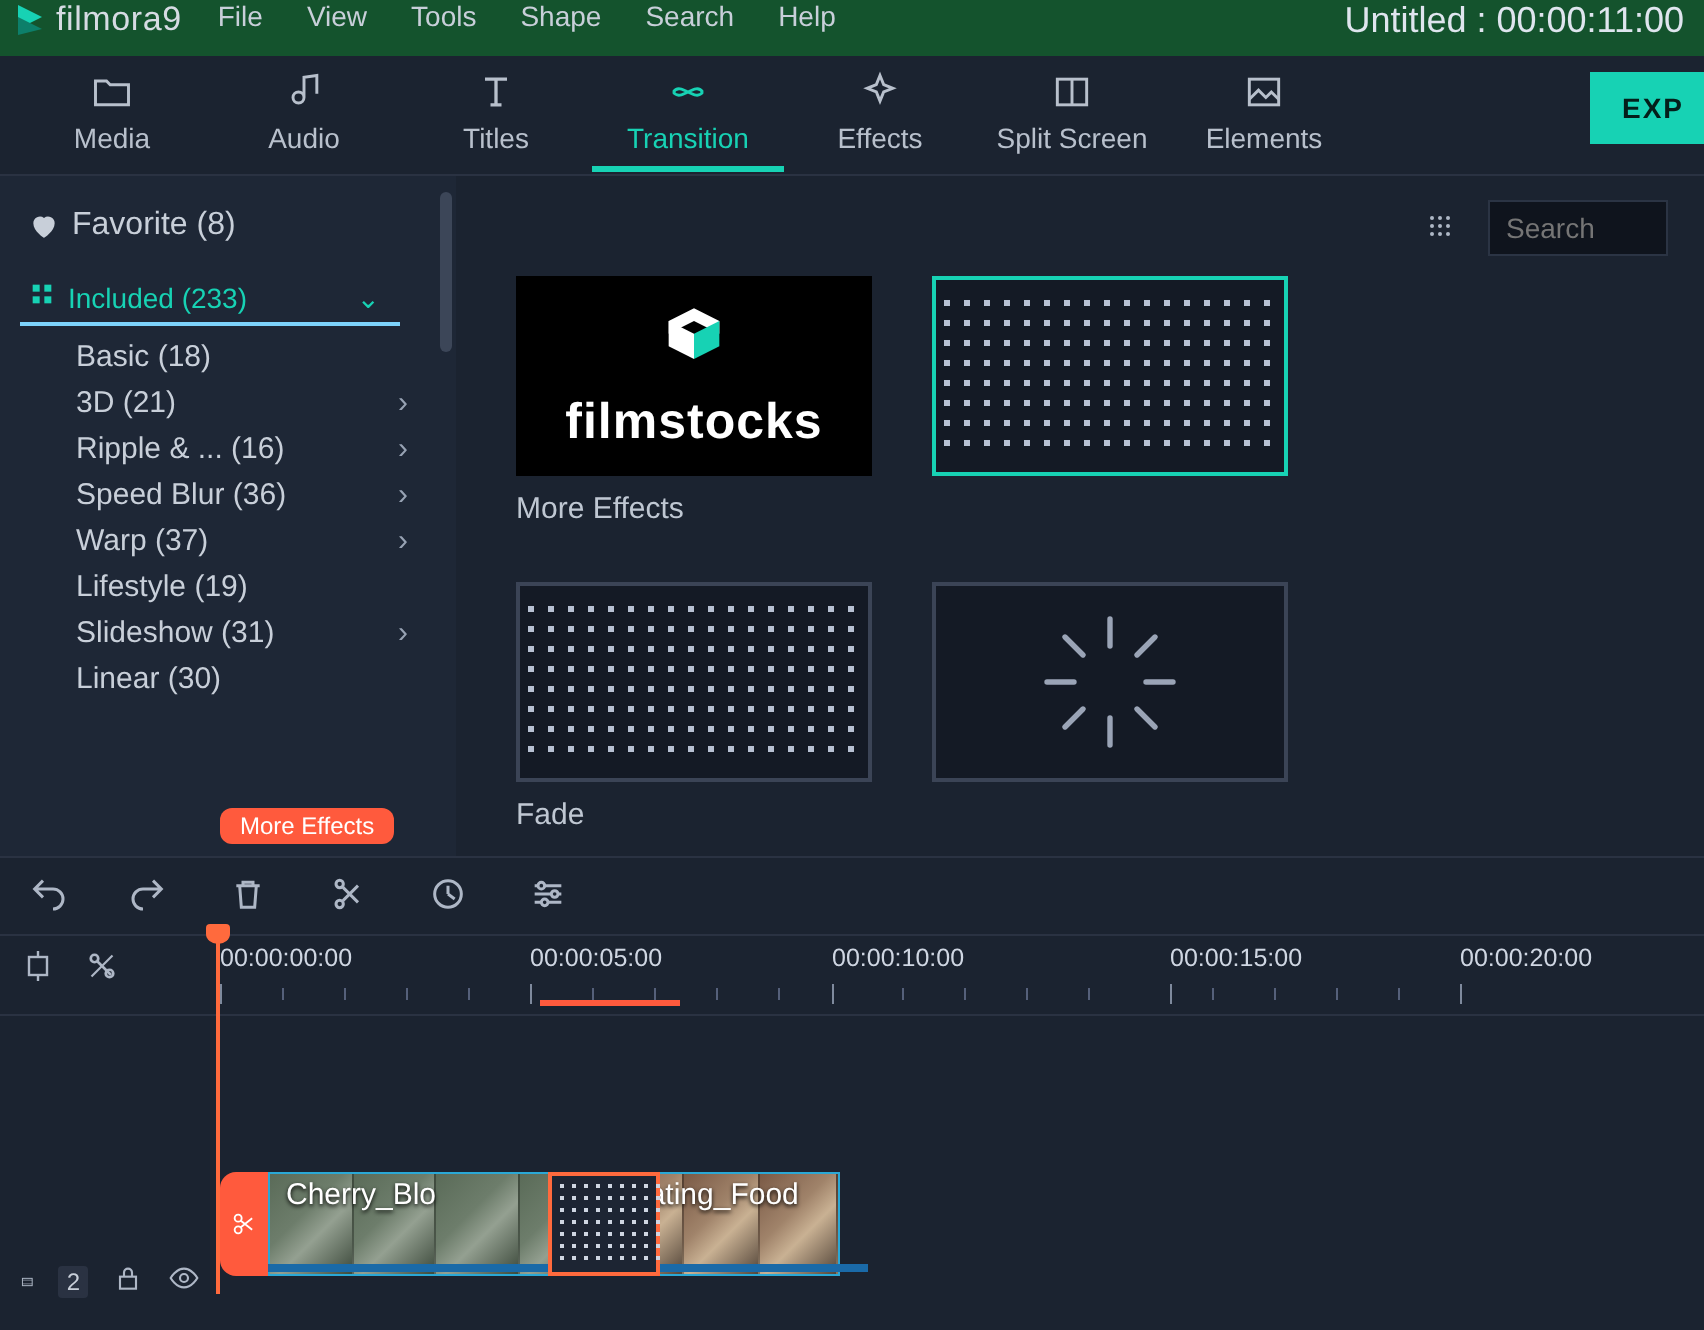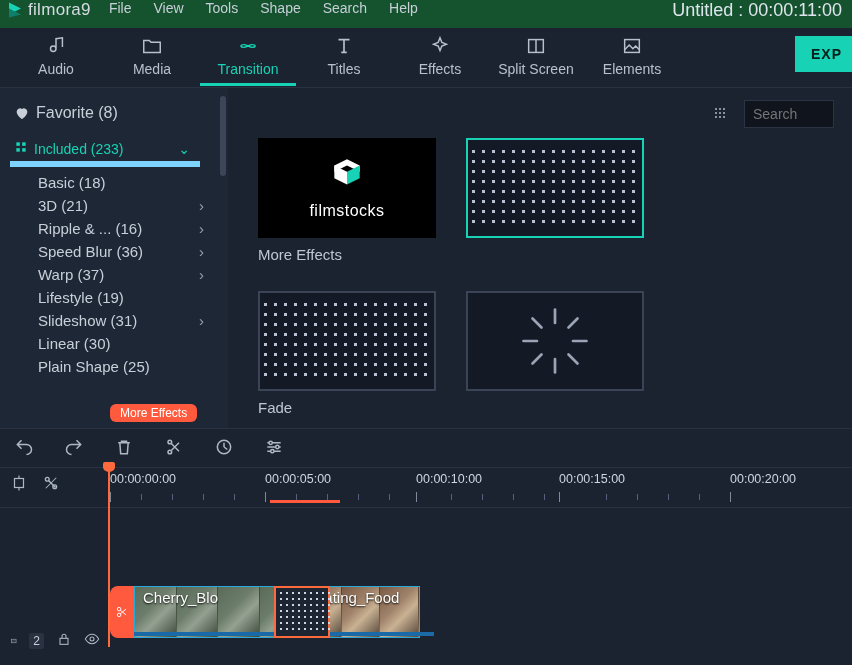--- a/index.html
+++ b/index.html
@@ -68,21 +68,21 @@
     position: relative;
   }
   .sidebar-scroll {
     position:absolute; right:2px; top:8px; width:6px; height:80px;
     background:#3c4658; border-radius:3px;
   }
   .fav-row { display:flex; align-items:center; gap:6px; padding:6px 4px 14px 4px; font-size:16px;}
   .cat-header {
     display:flex; align-items:center; gap:6px;
     color:#17d2b4; padding:4px 4px;
-    border-bottom: 6px solid #7dd3fc;
+    border-bottom: 2px solid #7dd3fc;
     width: 190px; margin-bottom:4px;
   }
   .cat-header .hdr-icon svg { width:14px; height:14px; }
   .cat-header .chev { margin-left:auto; margin-right:6px; }
   .cat-item {
     display:flex; align-items:center;
     padding: 3px 10px 3px 28px; font-size:15px; color:#c8cfd9;
     cursor:pointer;
   }
   .cat-item .chev { margin-left:auto; margin-right:14px; color:#97a2b3;}
@@ -111,21 +111,21 @@
   .thumb { width:178px; }
   .thumb .card {
     width:178px; height:100px; background:#141a25;
     border:2px solid #3b4456; display:flex; align-items:center; justify-content:center;
     position:relative;
   }
   .thumb.selected .card { border-color:#17d2b4; }
   .thumb .label { margin-top:8px; font-size:15px; color:#bfc7d2; }
   .thumb.selected .label { color:#17d2b4; }
   .filmstocks-card { background:#000 !important; border:2px solid transparent !important; flex-direction:column; gap:8px;}
-  .filmstocks-card .fs-text { color:#fff; font-size:16px; font-weight:400; letter-spacing:.5px;}
+  .filmstocks-card .fs-text { color:#fff; font-size:25px; font-weight:700; letter-spacing:.5px;}
   .dot-fill {
     display:grid; grid-template-columns:repeat(17, 6px); grid-auto-rows:6px; gap:4px;
     padding:10px;
   }
   .dot-fill span { width:3px; height:3px; background:#b7c1d3; display:block; }
   .burst svg { width:90px; height:90px; }
 
   
   .tl-tools {
     height:40px; background:#1b2330; border-top:1px solid #2a3242; border-bottom:1px solid #2a3242;
@@ -200,41 +200,41 @@
   <span class="menu-item">Shape</span>
   <span class="menu-item">Search</span>
   <span class="menu-item">Help</span>
   <div class="spacer"></div>
   <span class="doc-title">Untitled : 00:00:11:00</span>
 </div>
 
 <div class="libtabs">
   <div class="libtab">
     <svg viewBox="0 0 24 24">
+        <path fill="none" stroke="currentColor" stroke-width="1.6" d="M3 6h6l2 2h10v11H3z"></path>
+      </svg>
+    <span>Media</span>
+  </div>
+  <div class="libtab">
+    <svg viewBox="0 0 24 24">
         <path fill="none" stroke="currentColor" stroke-width="1.6" d="M9 18a3 3 0 1 1 0-6 3 3 0 0 1 0 6zM12 15V4l7-1v10"></path>
       </svg>
     <span>Audio</span>
   </div>
   <div class="libtab">
     <svg viewBox="0 0 24 24">
-        <path fill="none" stroke="currentColor" stroke-width="1.6" d="M3 6h6l2 2h10v11H3z"></path>
+        <path fill="none" stroke="currentColor" stroke-width="1.8" d="M6 5h12M12 5v14M9 19h6"></path>
       </svg>
-    <span>Media</span>
+    <span>Titles</span>
   </div>
   <div class="libtab active">
     <svg viewBox="0 0 24 24">
         <path fill="none" stroke="currentColor" stroke-width="1.6" d="M4 12c4-6 12 6 16 0M4 12c4 6 12-6 16 0"></path>
       </svg>
     <span>Transition</span>
-  </div>
-  <div class="libtab">
-    <svg viewBox="0 0 24 24">
-        <path fill="none" stroke="currentColor" stroke-width="1.8" d="M6 5h12M12 5v14M9 19h6"></path>
-      </svg>
-    <span>Titles</span>
   </div>
   <div class="libtab">
     <svg viewBox="0 0 24 24">
         <path fill="none" stroke="currentColor" stroke-width="1.6" d="M12 3l2 5 5 2-5 2-2 5-2-5-5-2 5-2z"></path>
       </svg>
     <span>Effects</span>
   </div>
   <div class="libtab">
     <svg viewBox="0 0 24 24">
         <rect x="4" y="5" width="16" height="14" fill="none" stroke="currentColor" stroke-width="1.6"></rect>
@@ -294,23 +294,20 @@
         </div>
         <div class="cat-item">
           <span>Lifestyle (19)</span>
         </div>
         <div class="cat-item">
           <span>Slideshow (31)</span>
           <span class="chev">›</span>
         </div>
         <div class="cat-item">
           <span>Linear (30)</span>
-        </div>
-        <div class="cat-item">
-          <span>Plain Shape (25)</span>
         </div>
       </div>
     <div class="more-badge">More Effects</div>
   </div>
 
   <div class="gallery">
     <div class="gallery-top">
       <span class="grid-icon"><svg viewBox="0 0 24 24">
             <g fill="#aeb7c6">
               <circle cx="6" cy="6" r="1.5"></circle>
@@ -696,21 +693,21 @@
         <div class="major-tick" style="left: 155px;">00:00:05:00</div>
         <div style="position: absolute; top: 26px; width: 1px; height: 6px; background: rgb(85, 96, 122); left: 186px;"></div>
         <div style="position: absolute; top: 26px; width: 1px; height: 6px; background: rgb(85, 96, 122); left: 217px;"></div>
         <div style="position: absolute; top: 26px; width: 1px; height: 6px; background: rgb(85, 96, 122); left: 248px;"></div>
         <div style="position: absolute; top: 26px; width: 1px; height: 6px; background: rgb(85, 96, 122); left: 279px;"></div>
         <div class="major-tick" style="left: 306px;">00:00:10:00</div>
         <div style="position: absolute; top: 26px; width: 1px; height: 6px; background: rgb(85, 96, 122); left: 341px;"></div>
         <div style="position: absolute; top: 26px; width: 1px; height: 6px; background: rgb(85, 96, 122); left: 372px;"></div>
         <div style="position: absolute; top: 26px; width: 1px; height: 6px; background: rgb(85, 96, 122); left: 403px;"></div>
         <div style="position: absolute; top: 26px; width: 1px; height: 6px; background: rgb(85, 96, 122); left: 434px;"></div>
-        <div class="major-tick" style="left: 449px;">00:00:15:00</div>
+        <div class="major-tick" style="left: 475px;">00:00:15:00</div>
         <div style="position: absolute; top: 26px; width: 1px; height: 6px; background: rgb(85, 96, 122); left: 496px;"></div>
         <div style="position: absolute; top: 26px; width: 1px; height: 6px; background: rgb(85, 96, 122); left: 527px;"></div>
         <div style="position: absolute; top: 26px; width: 1px; height: 6px; background: rgb(85, 96, 122); left: 558px;"></div>
         <div style="position: absolute; top: 26px; width: 1px; height: 6px; background: rgb(85, 96, 122); left: 589px;"></div>
         <div class="major-tick" style="left: 620px;">00:00:20:00</div>
       </div>
     <div class="region-mark" style="left:160px;width:70px"></div>
   </div>
 </div>
 

